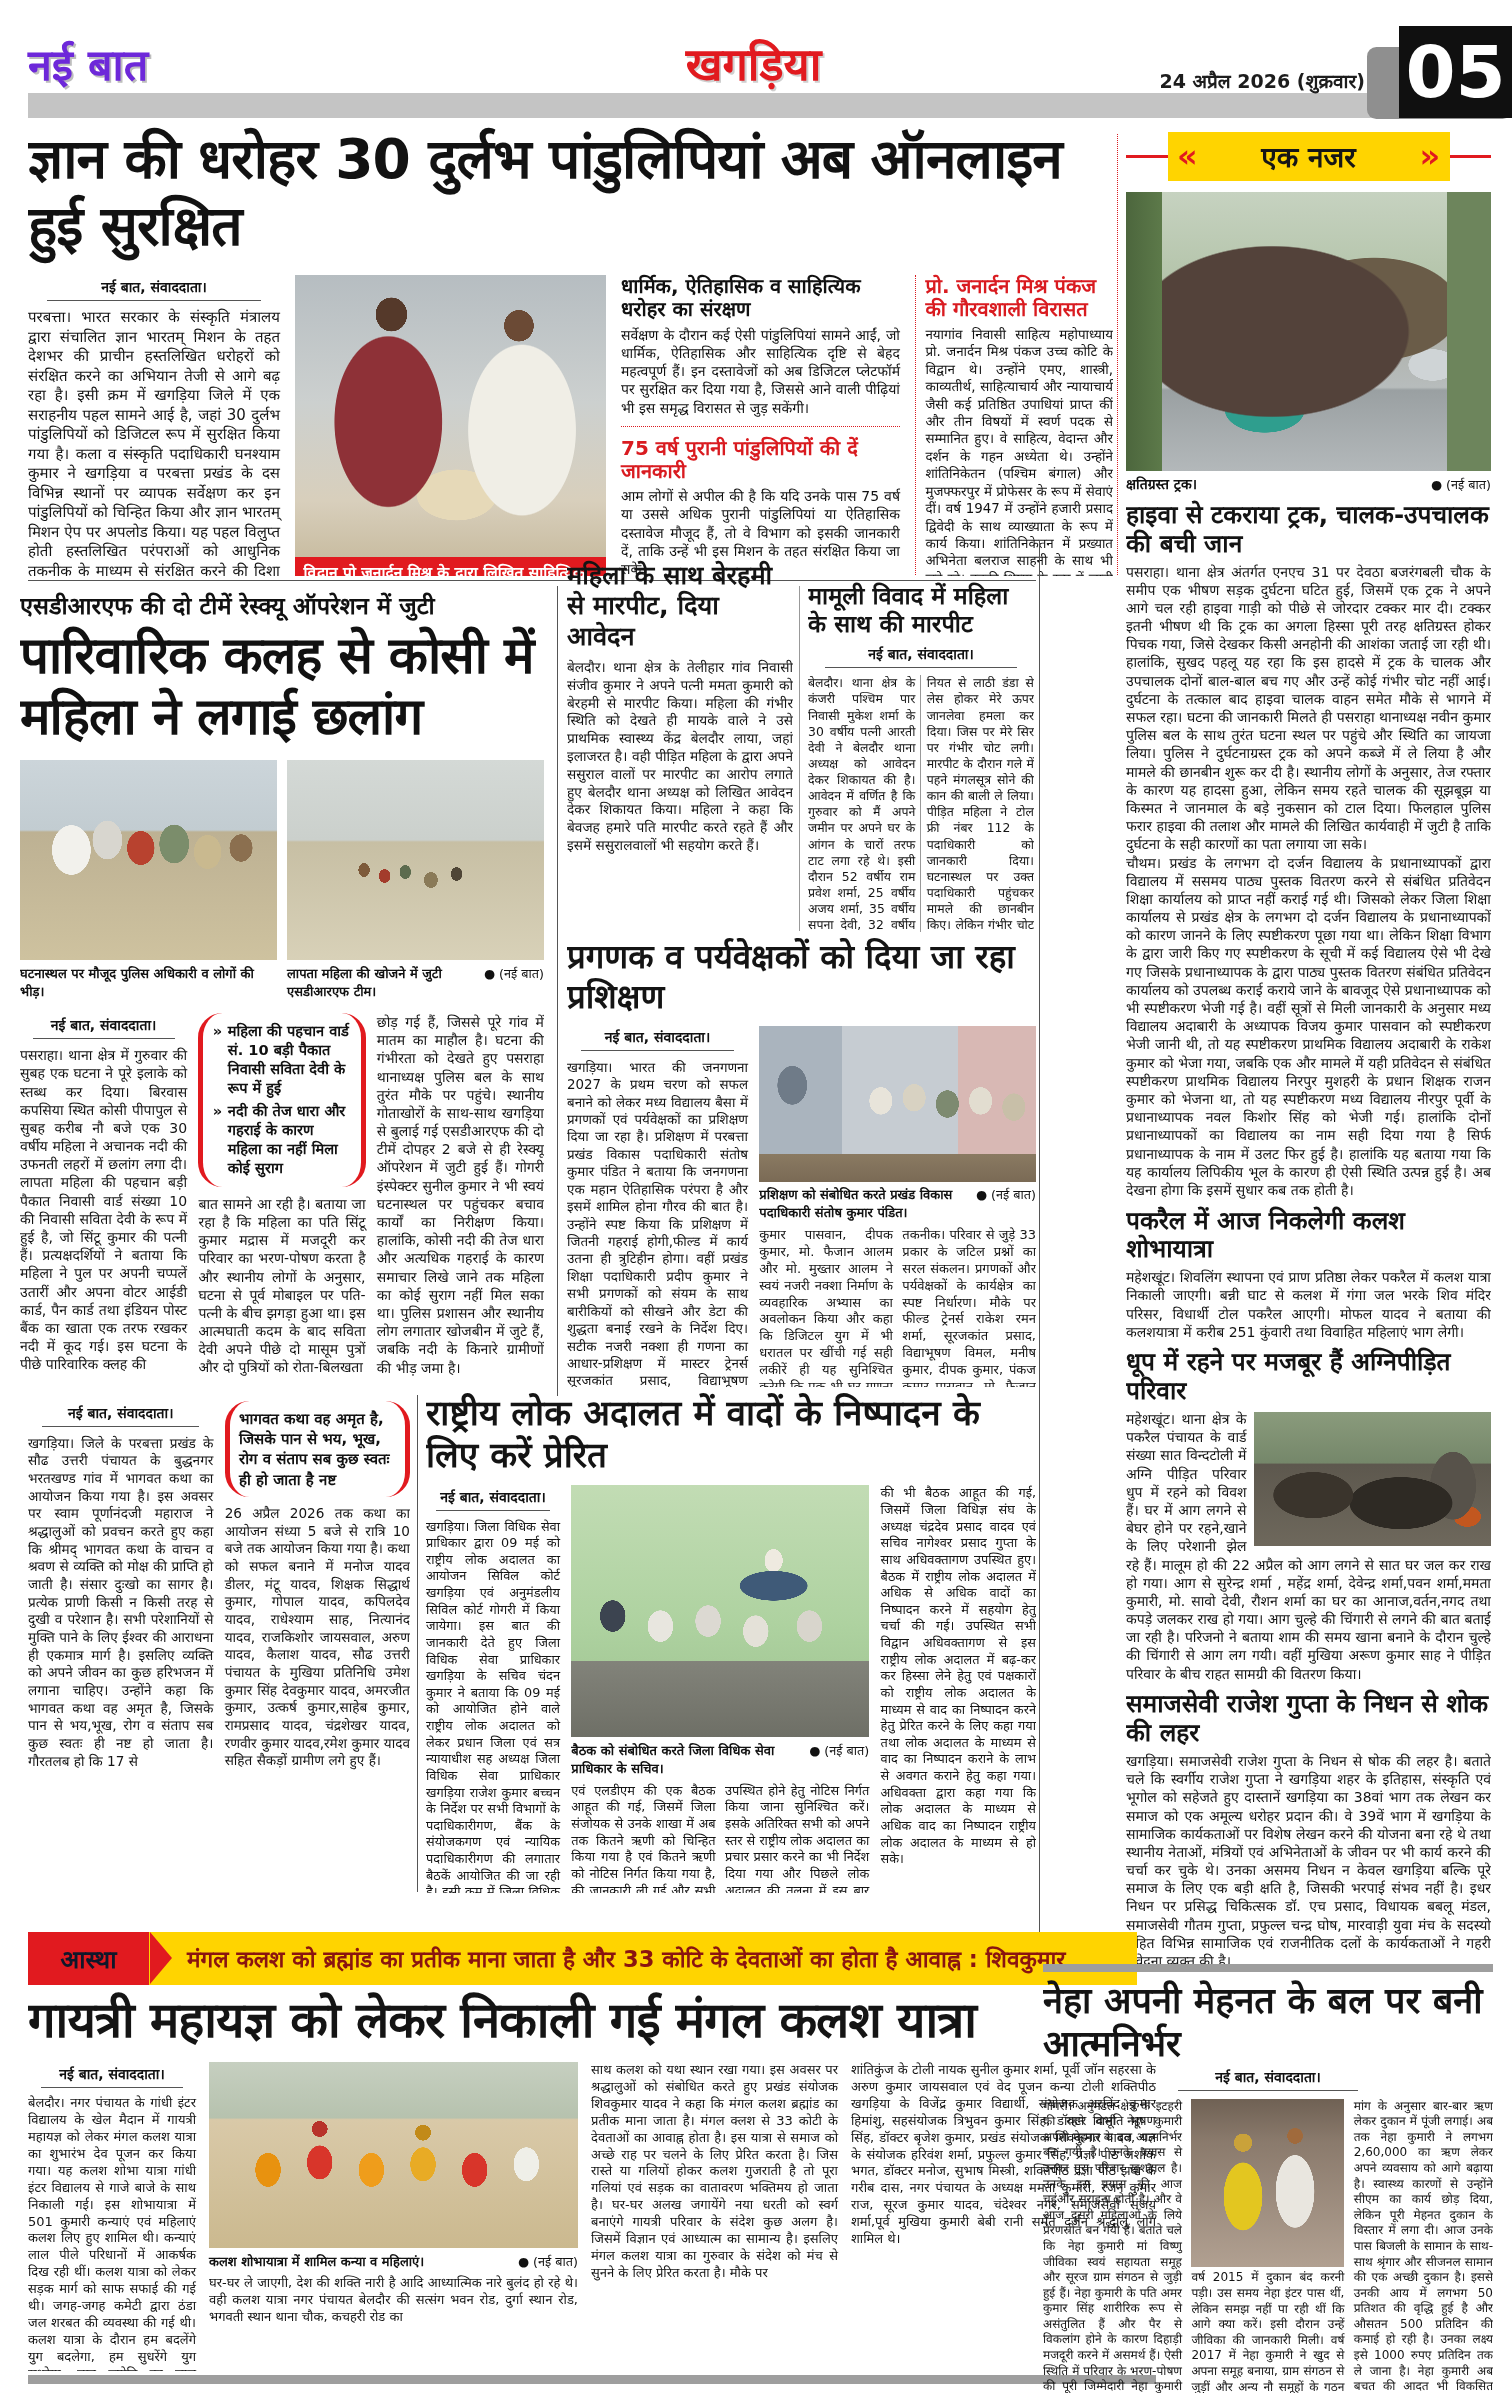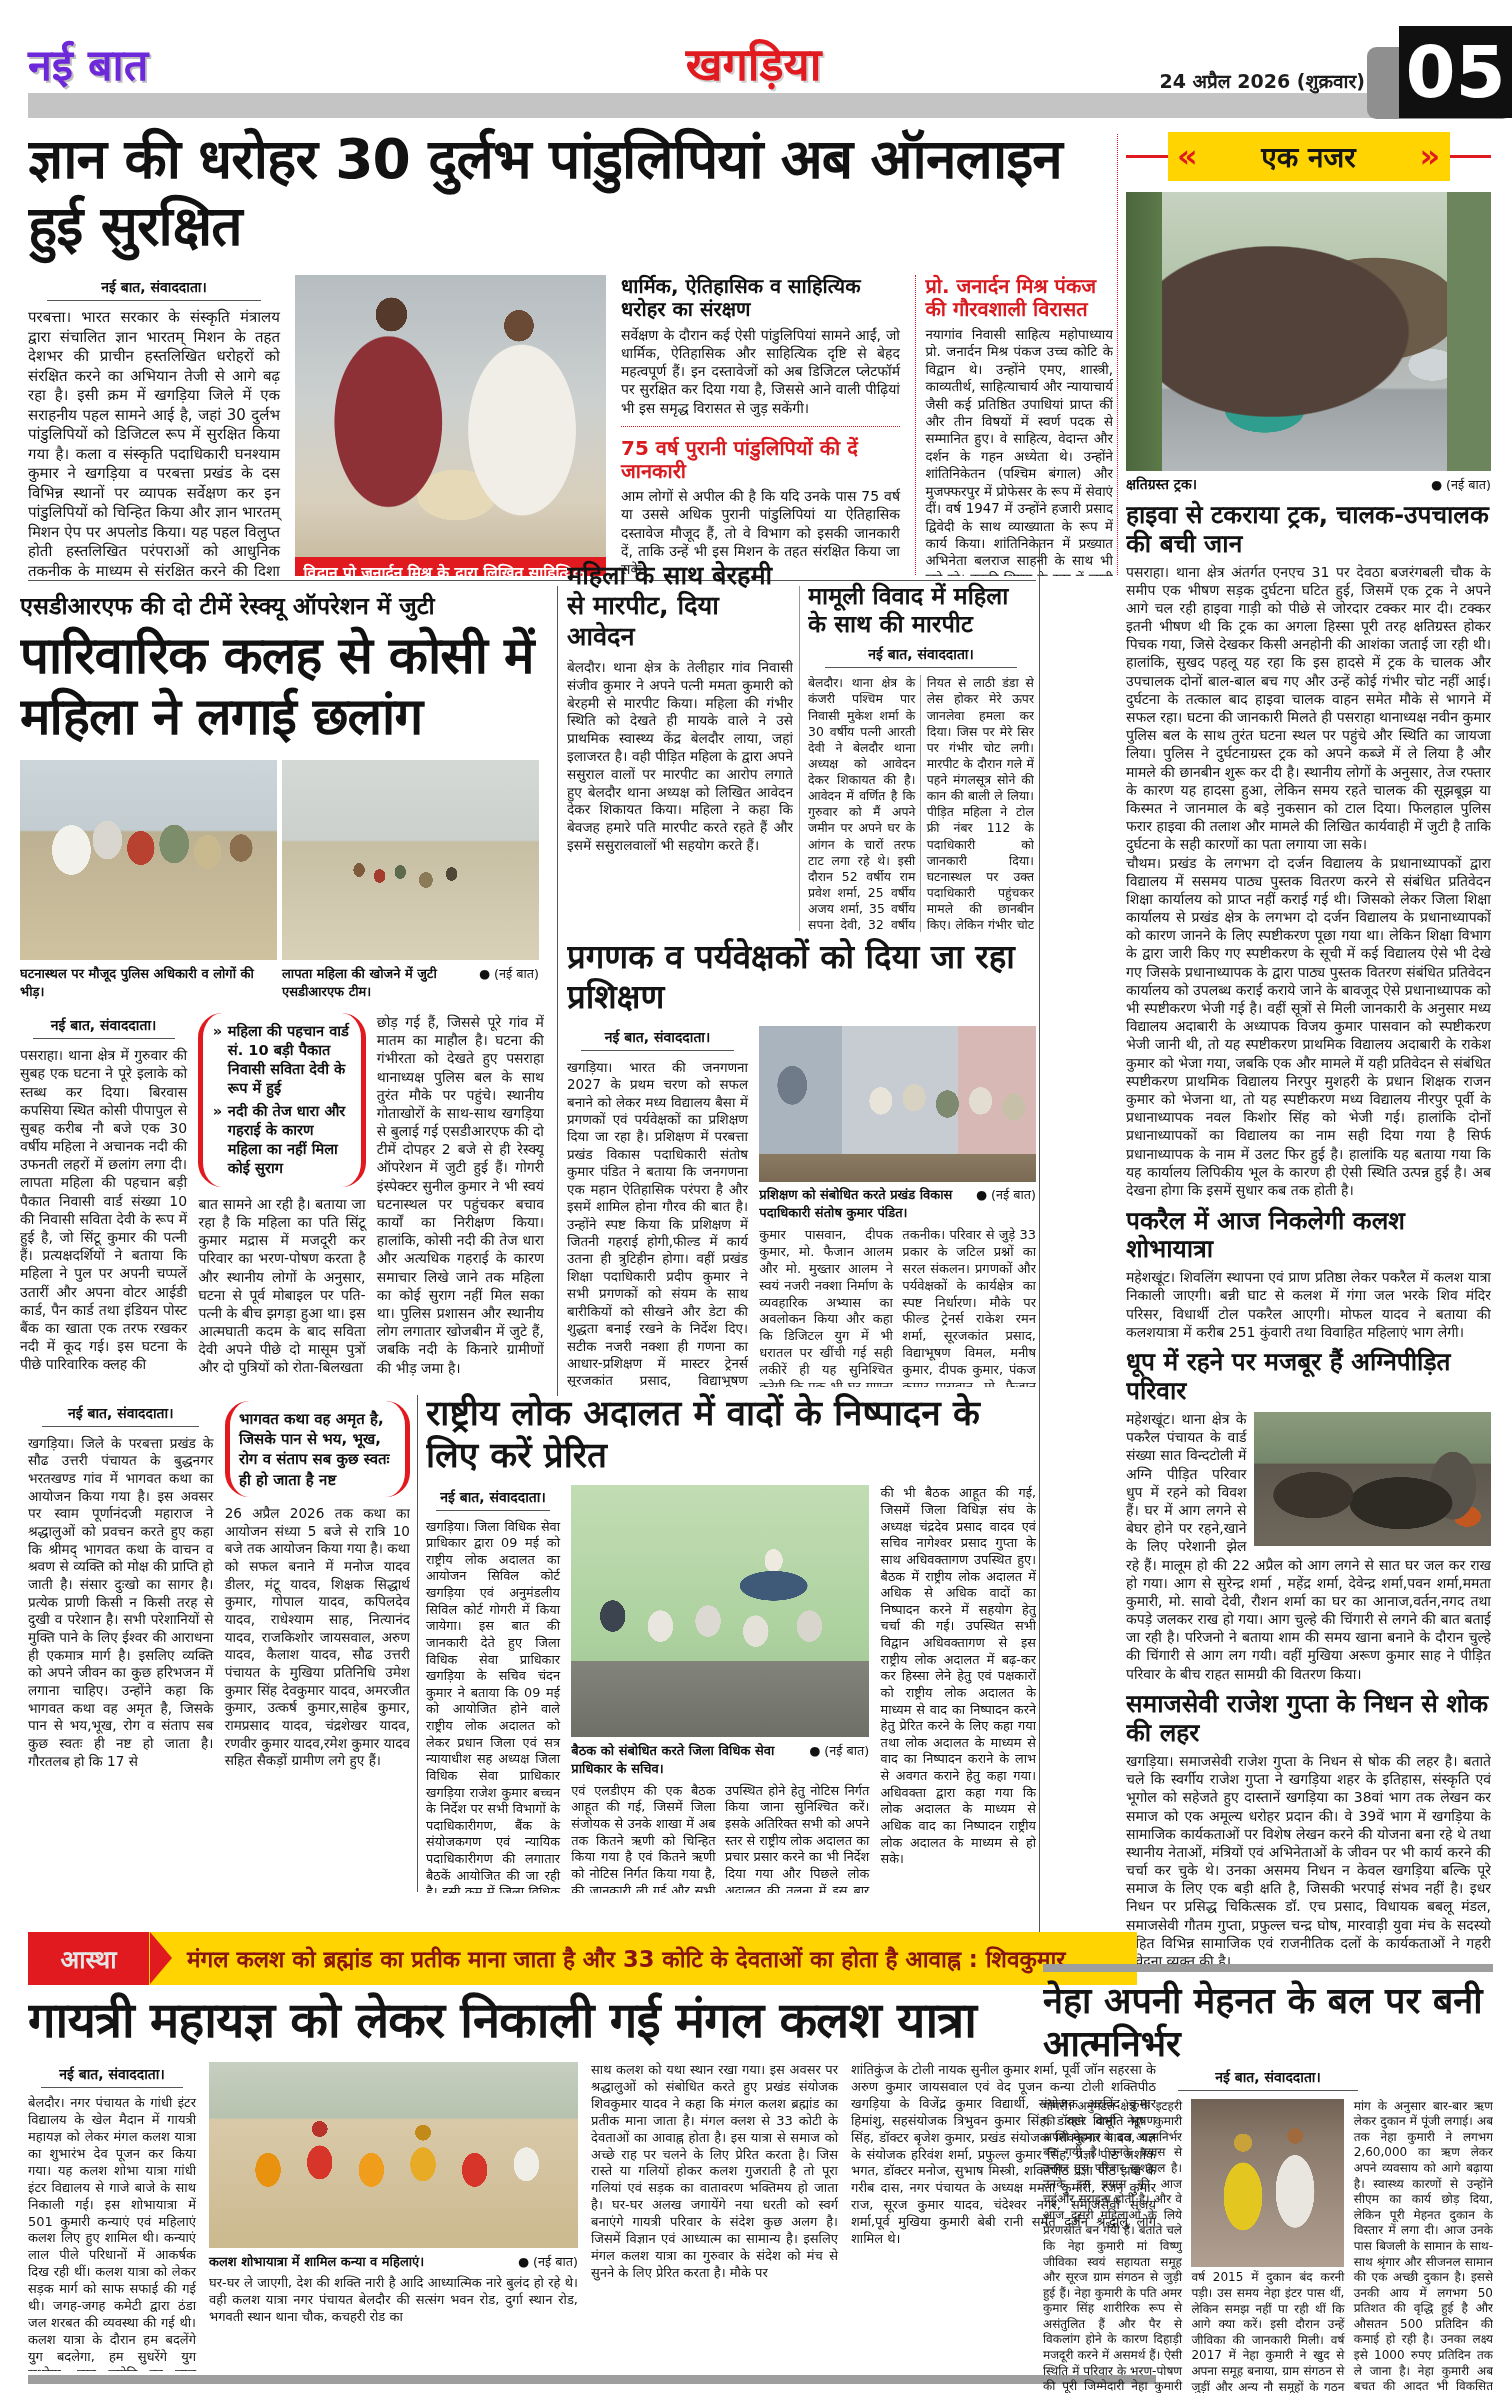--- a/index.html
+++ b/index.html
@@ -117,21 +117,21 @@
   .hl-item{display:flex;gap:5.6px;font-size:14.6px;font-weight:800;line-height:1.3;margin:3.8px 0;}
   .hl-item .bl{color:#141414;}
   .grid3{display:grid;grid-template-columns:1fr 1fr 1fr;gap:11.3px;}
   
   .bighead{font-weight:800;color:#141414;line-height:1.2;}
   .twocol{column-count:2;column-gap:11.3px;column-rule:0.9px solid #999;}
   .quote-box{border-left:5.6px solid #e11a1f;border-right:5.6px solid #e11a1f;border-radius:24.5px;padding:7.5px 9.4px;
              font-size:15px;font-weight:800;line-height:1.35;margin-bottom:7.5px;}
   
   .aastha{display:flex;height:53px;}
-  .aastha .lbl{background:#e11a1f;color:#e5e5e5;font-size:24.5px;font-weight:800;display:flex;align-items:center;
+  .aastha .lbl{background:#e11a1f;color:#0f172a;font-size:24.5px;font-weight:800;display:flex;align-items:center;
                justify-content:center;width:121px;position:relative;}
   .aastha .lbl:after{content:"";position:absolute;right:-22.6px;top:0;border-top:26px solid transparent;
                border-bottom:26px solid transparent;border-left:22.6px solid #e11a1f;z-index:2;}
   .aastha .strip{background:#ffd400;flex:1;display:flex;align-items:center;padding-left:38px;
                font-size:22.6px;font-weight:800;color:#8a1410;}
   .vdot{position:absolute;width:0;border-left:1.9px dotted #d91b20;}
 </style>
 </head>
 <body>
 
@@ -202,21 +202,21 @@
 
   <div class="hline" style="left:28px;top:580px;width:1008px;"></div>
   <div class="vline" style="left:557px;top:586px;height:810px;"></div>
   <div class="vline" style="left:799px;top:586px;height:345px;background:#999;"></div>
   <div class="vline" style="left:1039px;top:541px;height:1412px;"></div>
   <div class="vline" style="left:417px;top:1395px;height:497px;"></div>
 
   <div class="art" style="left:20px;top:589px;width:524px;height:847px;">
     <div class="kicker">एसडीआरएफ की दो टीमें रेस्क्यू ऑपरेशन में जुटी</div>
     <div class="kosi-head">पारिवारिक कलह से कोसी में महिला ने लगाई छलांग</div>
-    <div style="display:flex;gap:5px;margin-top:13px;">
+    <div style="display:flex;gap:5px;margin-top:13px;justify-content:space-between;">
       <div style="width:257px;">
         <div class="photo ph-crowd" style="height:200px;"></div>
         <div class="cap" style="font-size:13px;">घटनास्थल पर मौजूद पुलिस अधिकारी व लोगों की भीड़।</div>
       </div>
       <div style="width:257px;">
         <div class="photo ph-river" style="height:200px;"></div>
         <div class="cap" style="font-size:13px;">
           <span>लापता महिला की खोजने में जुटी एसडीआरएफ टीम।</span>
           <span class="credit">● (नई बात)</span>
         </div>

